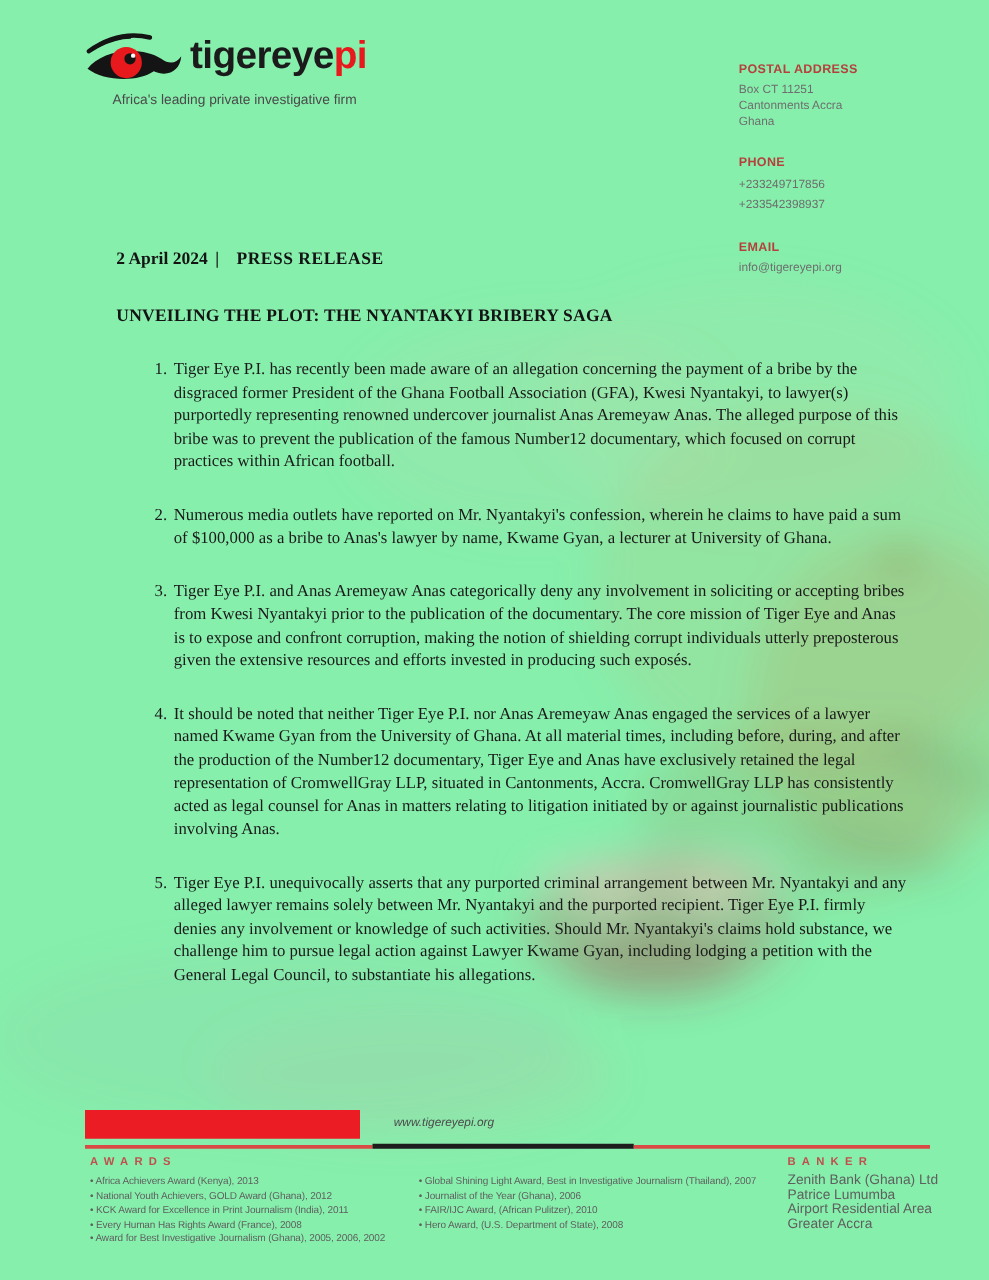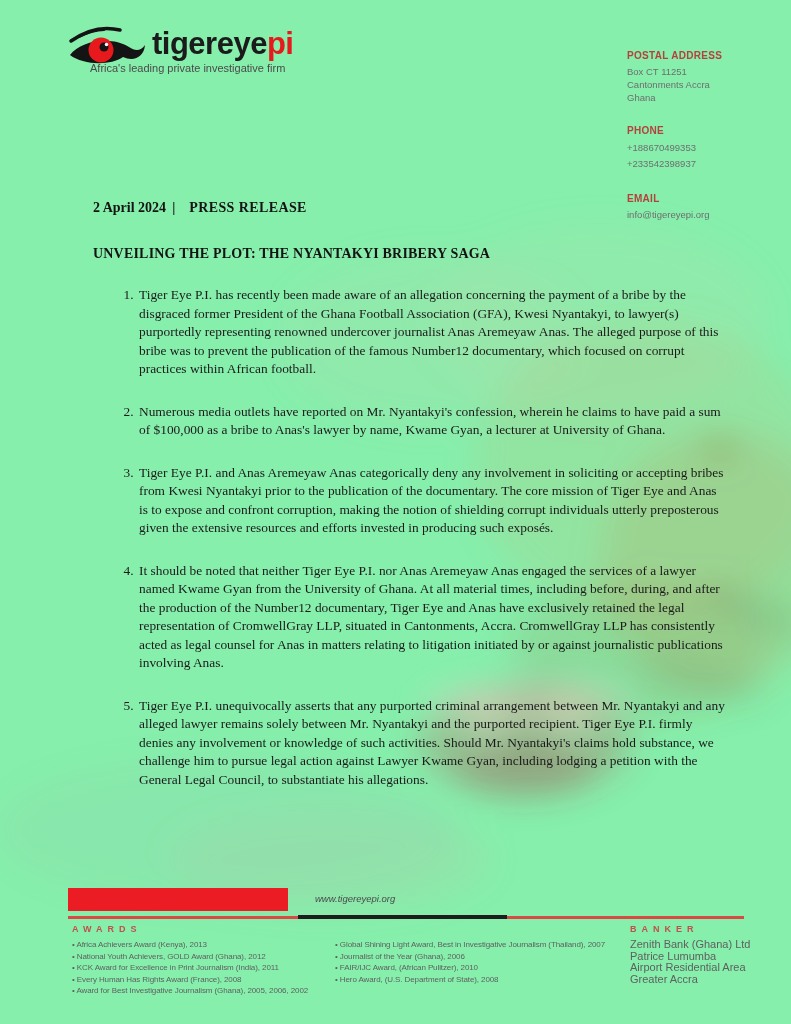--- a/index.html
+++ b/index.html
@@ -12,23 +12,23 @@
     overflow: hidden;
     font-family: "Liberation Sans", sans-serif;
   }
   .watermark { position: absolute; inset: 0; z-index: 0; pointer-events: none; }
   .layer { position: absolute; z-index: 1; }
 
   
   .eye-logo { position: absolute; left: 64px; top: 22px; width: 84px; height: 52px; }
   .brand { position: absolute; left: 152px; top: 26px; font-size: 31px; font-weight: 700; letter-spacing: -0.5px; color: #1b1b1b; }
   .brand .red { color: #e8191c; }
-  .tagline { position: absolute; left: 90px; top: 62px; font-size: 11px; color: #4a4a4a; }
+  .tagline { position: absolute; left: 90px; top: 74px; font-size: 11px; color: #4a4a4a; }
 
-  .contact { position: absolute; left: 627px; top: 50px; width: 160px; }
+  .contact { position: absolute; left: 591px; top: 50px; width: 160px; }
   .c-label { font-size: 10px; font-weight: 700; color: #b5413d; letter-spacing: 0.3px; margin-bottom: 4px; }
   .c-line { font-size: 9.5px; color: #6e6e6e; line-height: 13px; }
   .c-line.tall { line-height: 16px; }
   .c-gap { height: 21px; }
 
   
   .dateline { position: absolute; left: 93px; top: 200px; font-family: "Liberation Serif", serif; font-size: 14px; font-weight: 700; color: #141414; }
   .dateline .sep { margin: 0 5px 0 6px; }
   .dateline .doctype { margin-left: 9px; letter-spacing: 0.4px; text-align: right; }
   .doc-title { position: absolute; left: 93px; top: 246px; font-family: "Liberation Serif", serif; font-size: 14px; font-weight: 700; color: #141414; letter-spacing: 0.2px; }
@@ -99,21 +99,21 @@
   <div class="brand layer"><span>tigereye</span><span class="red">pi</span></div>
   <div class="tagline layer">Africa's leading private investigative firm</div>
 
   <aside class="contact layer">
     <div class="c-label">POSTAL ADDRESS</div>
     <div class="c-line">Box CT 11251</div>
     <div class="c-line">Cantonments Accra</div>
     <div class="c-line">Ghana</div>
     <div class="c-gap"></div>
     <div class="c-label">PHONE</div>
-    <div class="c-line tall">+188670499353</div>
+    <div class="c-line tall">+233249717856</div>
     <div class="c-line tall">+233542398937</div>
     <div class="c-gap"></div>
     <div class="c-label">EMAIL</div>
     <div class="c-line">info@tigereyepi.org</div>
   </aside>
 
   <div class="dateline layer">
     <span>2 April 2024</span><span class="sep">|</span><span class="doctype">PRESS RELEASE</span>
   </div>
 

